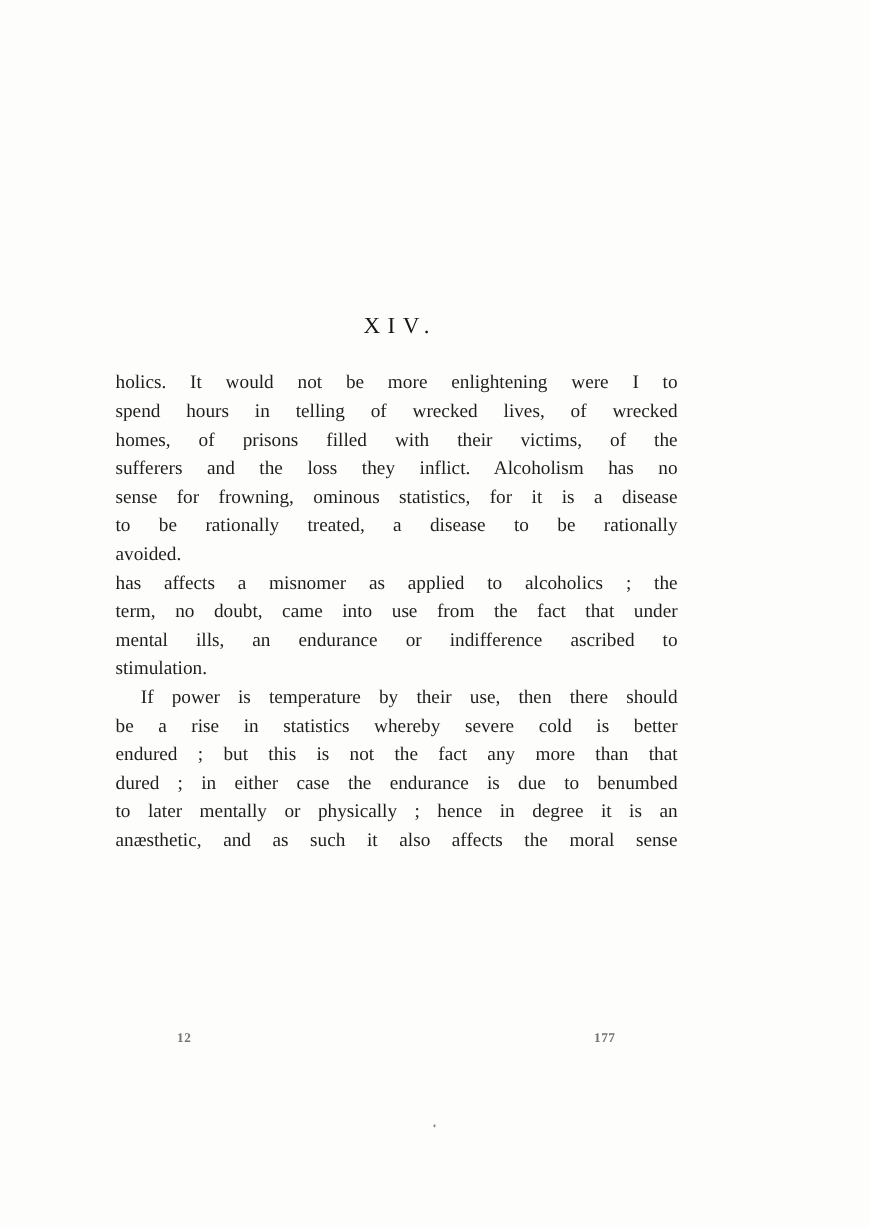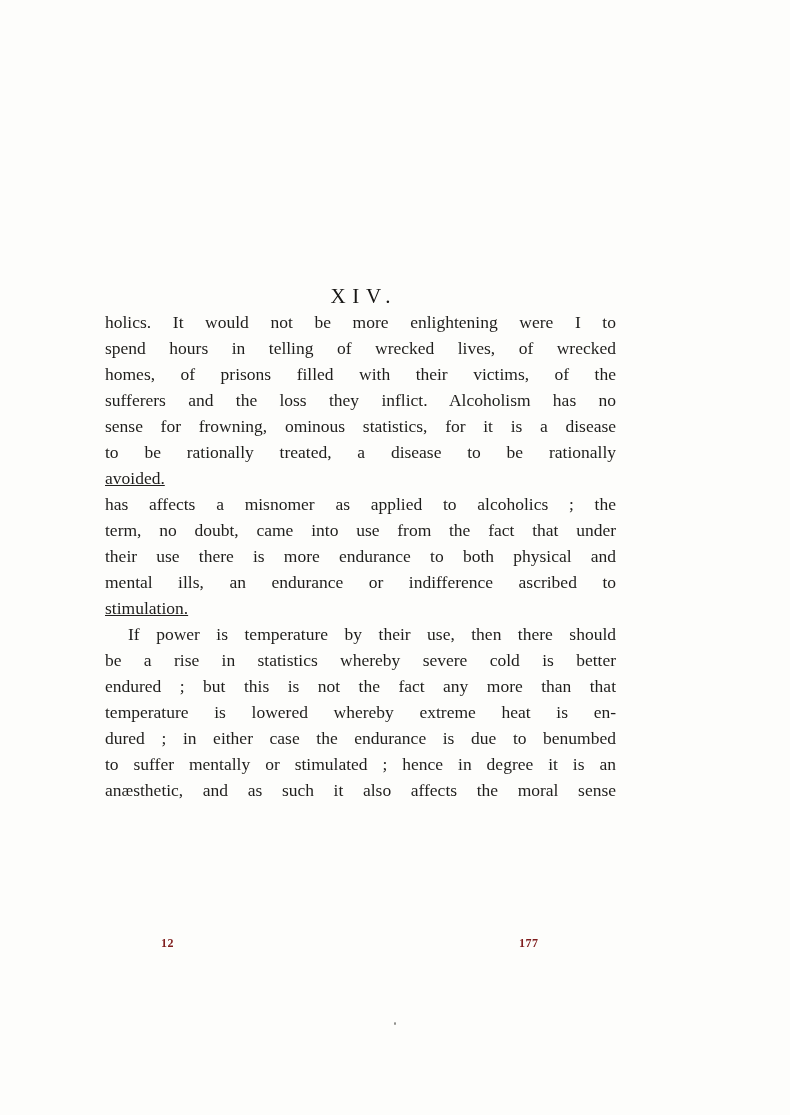--- a/index.html
+++ b/index.html
@@ -21,46 +21,47 @@
     left: 105px;
     top: 284px;
     width: 511px;
   }
   .chapter-heading {
     font-size: 21px;
     font-weight: 400;
     letter-spacing: 0.32em;
     padding-left: 0.32em; 
     text-align: center;
+    margin-bottom: 25px;
     color: #181715;
   }
   .paragraph { }
   .line {
     font-size: 17.5px;
     line-height: 26px;
     text-align: justify;
     text-align-last: justify;
     word-spacing: 0.5px;
     white-space: normal;
   }
   .line.indent { text-indent: 23px; }
-  .line.last { text-align-last: left; text-decoration: underline; }
+  .line.last { text-align-last: left; }
   .smallcaps {
     font-variant: small-caps;
     letter-spacing: 0.05em;
   }
   .footer-num {
     position: absolute;
     font-size: 12px;
     font-weight: bold;
-    color: #7f1d1d;
+    color: #737373;
     letter-spacing: 0.5px;
   }
   .footer-left  { left: 161px; top: 936px; }
-  .footer-right { left: 519px; top: 936px; text-align: center; }
+  .footer-right { left: 540px; top: 936px; text-align: center; }
   .scan-speck {
     position: absolute;
     left: 394px;
     top: 1022px;
     width: 2px;
     height: 3px;
     background: #8a8a86;
     border-radius: 50%;
   }
 </style>
@@ -77,31 +78,29 @@
           <div class="line">spend hours in telling of wrecked lives, of wrecked</div>
           <div class="line">homes, of prisons filled with their victims, of the</div>
           <div class="line">sufferers and the loss they inflict. Alcoholism has no</div>
           <div class="line">sense for frowning, ominous statistics, for it is a disease</div>
           <div class="line">to be rationally treated, a disease to be rationally</div>
           <div class="line last">avoided.</div>
         </div>
         <div class="paragraph">
           <div class="line">has affects a misnomer as applied to alcoholics ; the</div>
           <div class="line">term, no doubt, came into use from the fact that under</div>
-          <div class="line">their use there is more endurance to both physical and</div>
           <div class="line">mental ills, an endurance or indifference ascribed to</div>
           <div class="line last">stimulation.</div>
         </div>
         <div class="paragraph">
           <div class="line indent">If power is temperature by their use, then there should</div>
           <div class="line">be a rise in statistics whereby severe cold is better</div>
           <div class="line">endured ; but this is not the fact any more than that</div>
-          <div class="line">temperature is lowered whereby extreme heat is en-</div>
           <div class="line">dured ; in either case the endurance is due to benumbed</div>
-          <div class="line">to suffer mentally or stimulated ; hence in degree it is an</div>
+          <div class="line">to later mentally or physically ; hence in degree it is an</div>
           <div class="line">anæsthetic, and as such it also affects the moral sense</div>
         </div>
       </div>
   </main>
 
   <div class="footer-num footer-left">12</div>
 
   <div class="footer-num footer-right">177</div>
 
   <div class="scan-speck"></div>

